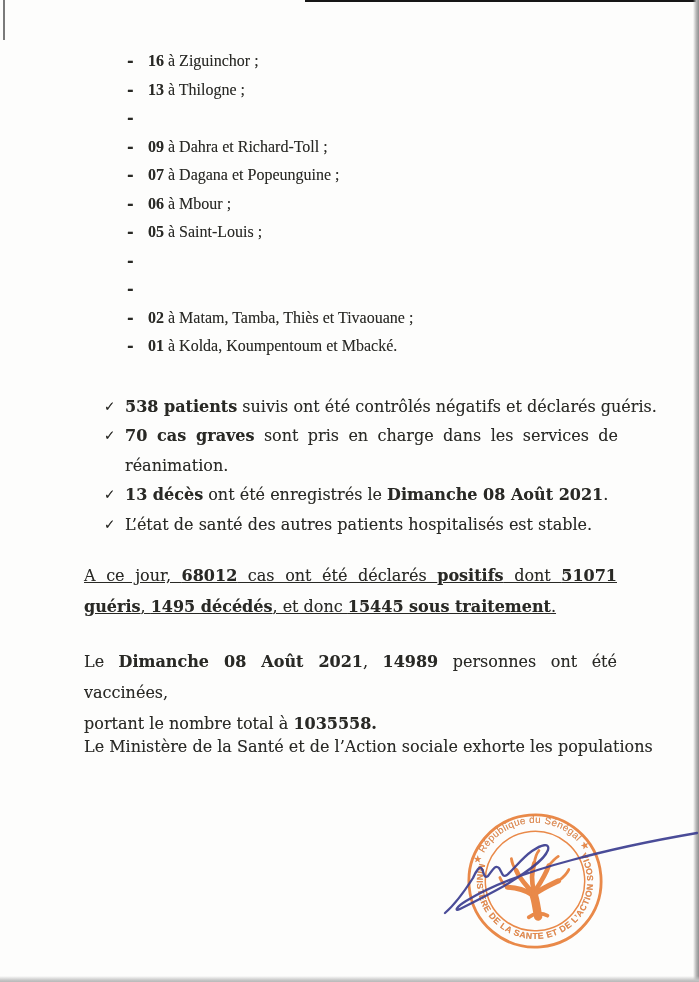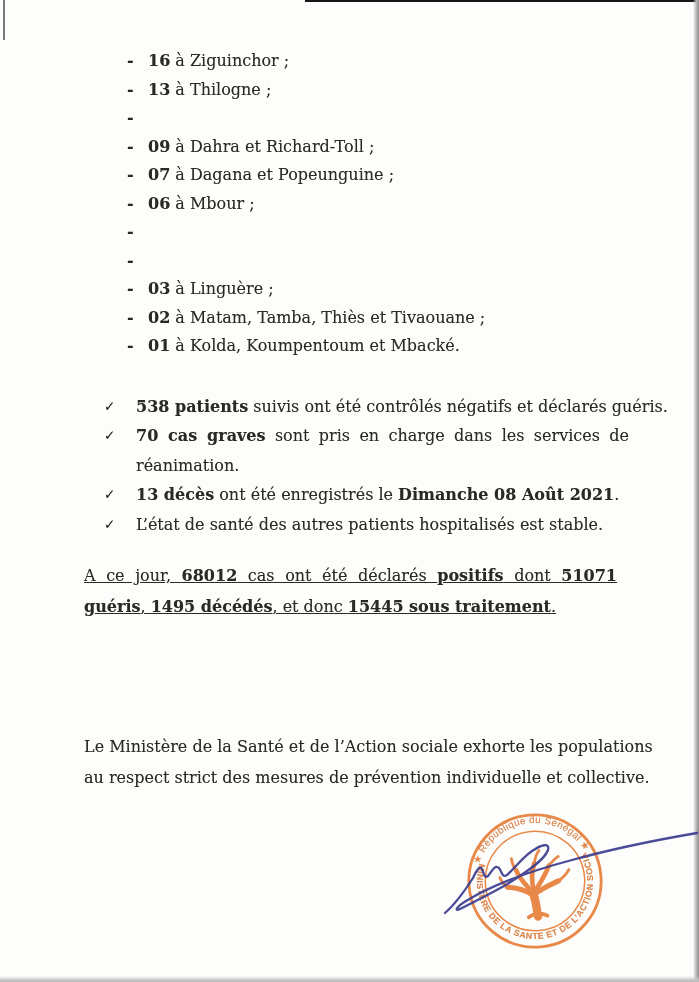--- a/index.html
+++ b/index.html
@@ -27,25 +27,25 @@
   .edge-bottom{position:absolute;left:0;bottom:0;width:100%;height:6px;
     background:linear-gradient(to bottom,rgba(190,190,190,0),#c6c6c6 70%,#b8b8b8);}
 
   
   .list{position:absolute;}
   .dash-list{left:127px;top:47px;}
   .check-list{left:104px;top:392px;}
   .li{display:flex;align-items:flex-start;}
   .marker{flex:0 0 auto;}
   .dash-list .marker{width:21px;font-weight:700;line-height:28.5px;}
-  .dash-list .line{line-height:28.5px;}
+  .dash-list .line{line-height:28.5px;font-family:Liberation Serif, serif;}
   .check-list .marker{width:21px;font-family:"DejaVu Sans","Liberation Sans",sans-serif;
     font-size:13.5px;line-height:29.4px;}
   .check-list .line{line-height:29.4px;}
-  .check-list .li-text{display:block;width:493px;margin-left:11px;}
+  .check-list .li-text{display:block;width:493px;}
 
   
   .para{position:absolute;left:84px;width:533px;}
   .para .line{line-height:31px;}
   .para-cases{top:560px;text-decoration:underline;}
   .para-vaccination{top:646px;}
   .para-ministry{top:731px;}
 
   .line{display:block;white-space:nowrap;}
   .line.just{white-space:normal;text-align:justify;text-align-last:justify;}
@@ -107,29 +107,29 @@
         </span>
       </div>
       <div class="li">
         <span class="marker">-</span>
         <span class="li-text">
           <div class="line"><span class="b">06</span><span> à Mbour ;</span></div>
         </span>
       </div>
       <div class="li">
         <span class="marker">-</span>
-      </div>
-      <div class="li">
-        <span class="marker">-</span>
-      </div>
-      <div class="li">
-        <span class="marker">-</span>
-        <span class="li-text">
-          <div class="line"><span class="b">03</span><span> à Linguère ;</span></div>
-        </span>
+        <span class="li-text">
+          <div class="line"><span class="b">05</span><span> à Saint-Louis ;</span></div>
+        </span>
+      </div>
+      <div class="li">
+        <span class="marker">-</span>
+      </div>
+      <div class="li">
+        <span class="marker">-</span>
       </div>
       <div class="li">
         <span class="marker">-</span>
         <span class="li-text">
           <div class="line"><span class="b">02</span><span> à Matam, Tamba, Thiès et Tivaouane ;</span></div>
         </span>
       </div>
       <div class="li">
         <span class="marker">-</span>
         <span class="li-text">
@@ -164,24 +164,27 @@
           <div class="line"><span>L’état de santé des autres patients hospitalisés est stable.</span></div>
         </span>
       </div>
     </div>
 
   <div class="para para-cases">
       <div class="line just"><span>A ce jour, </span><span class="b">68012</span><span> cas ont été déclarés </span><span class="b">positifs</span><span> dont </span><span class="b">51071</span></div>
       <div class="line"><span class="b">guéris</span><span>, </span><span class="b">1495 décédés</span><span>, et donc </span><span class="b">15445 sous traitement</span><span>.</span></div>
     </div>
 
+  <div class="para para-vaccination">
+      <div class="line just"><span>Le </span><span class="b">Dimanche 08 Août 2021</span><span>, </span><span class="b">14989</span><span> personnes ont été vaccinées,</span></div>
+      <div class="line"><span>portant le nombre total à </span><span class="b">1035558.</span></div>
+    </div>
 
   <div class="para para-ministry">
       <div class="line just"><span>Le Ministère de la Santé et de l’Action sociale exhorte les populations</span></div>
-      <div class="line"><span>au respect strict des mesures de prévention individuelle et collective.</span></div>
     </div>
 
   <div class="stamp-wrap">
     <svg viewBox="0 0 160 160">
       <defs>
         <path id="arcTop" d="M 20.7 61.9 A 62 62 0 0 1 139.3 61.9"></path>
         <path id="arcBot" d="M 23.8 53.8 A 62 62 0 1 0 136.2 53.8"></path>
       </defs>
       <g class="stamp-ink">
         <circle cx="80" cy="80" r="70.5" stroke-width="3"></circle>

